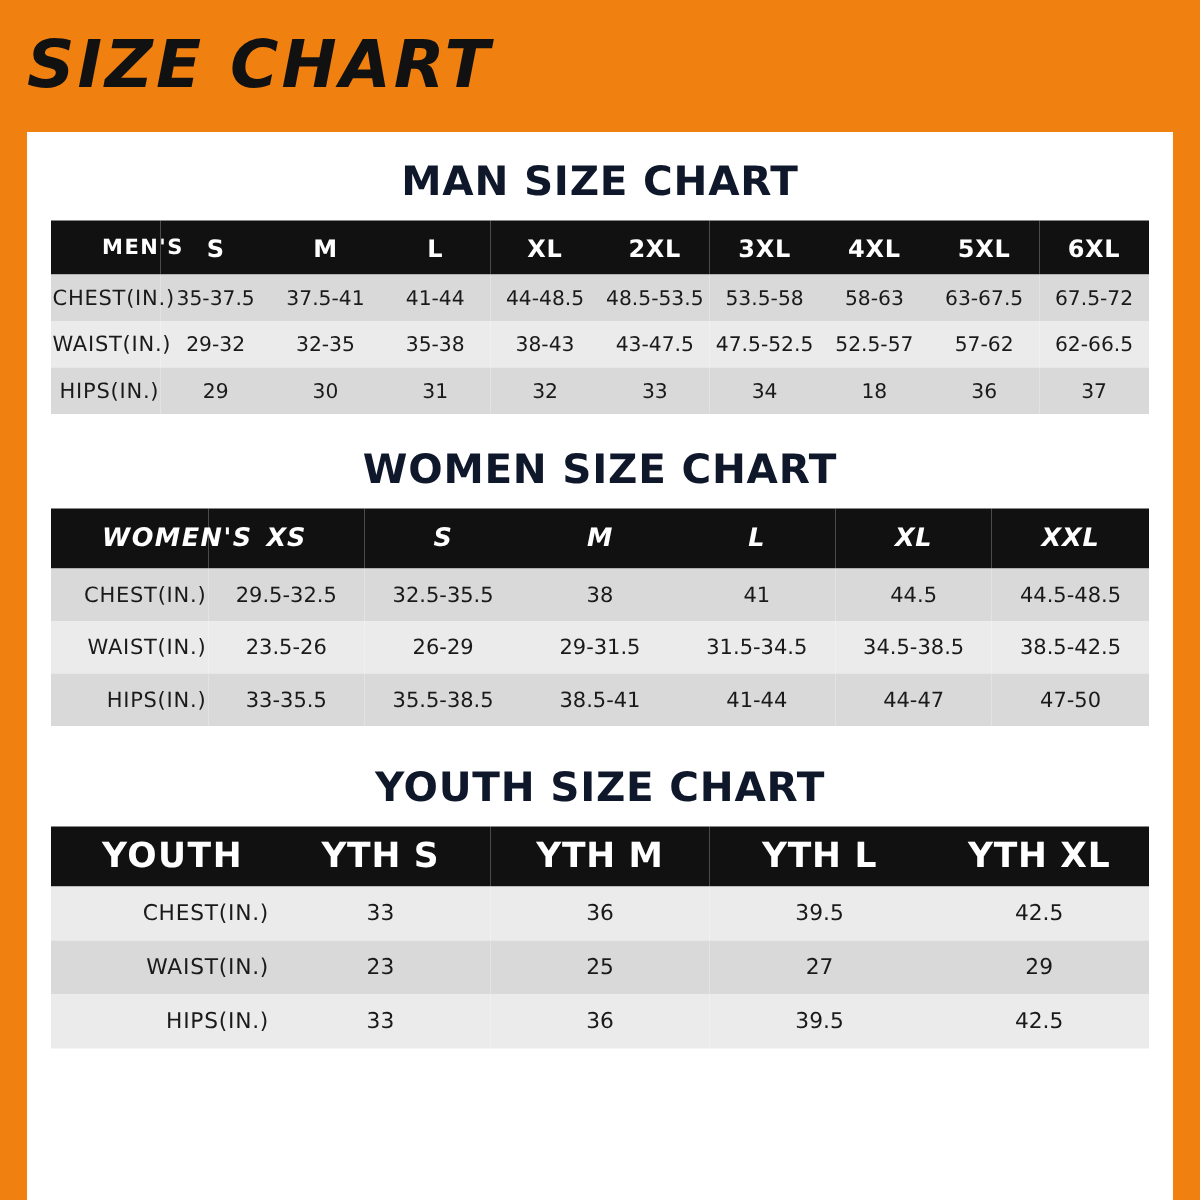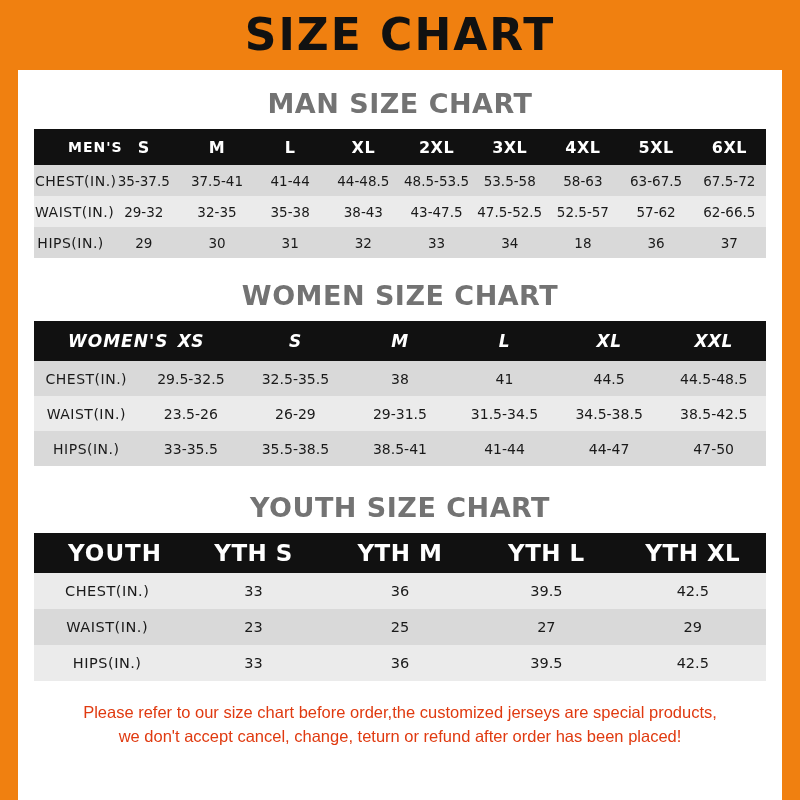--- a/index.html
+++ b/index.html
@@ -19,25 +19,25 @@
     height: 800px;
     box-sizing: border-box;
     border-left: 18px solid #f08010;
     border-right: 18px solid #f08010;
     background: #ffffff;
     display: flex;
     flex-direction: column;
   }
   .banner {
     background: #f08010;
-    height: 70px;
+    height: 88px;
     display: flex;
     align-items: center;
-    justify-content: center;
     flex: 0 0 auto;
+    font-style: italic;
   }
   .banner-title {
     font-family: "DejaVu Sans", sans-serif;
     font-weight: bold;
     font-size: 44px;
     letter-spacing: 2px;
     color: #111111;
     line-height: 1;
   }
   .content {
@@ -45,21 +45,21 @@
     padding: 0 16px;
     box-sizing: border-box;
     display: flex;
     flex-direction: column;
   }
   .section-title {
     text-align: center;
     font-family: "DejaVu Sans", sans-serif;
     font-weight: bold;
     font-size: 27px;
-    color: #737373;
+    color: #0f172a;
     letter-spacing: 0.5px;
   }
   .t1 { margin: 18px 0 10px; }
   .t2 { margin: 22px 0 10px; }
   .t3 { margin: 26px 0 10px; }
 
   table {
     width: 100%;
     border-collapse: collapse;
     table-layout: fixed;
@@ -86,21 +86,21 @@
     font-size: 18px;
     letter-spacing: 1px;
   }
   .row-odd td { background: #d9d9d9; }
   .row-even td { background: #ebebeb; }
   .row-odd td, .row-even td {
     height: 29px;
     font-size: 13.5px;
   }
   td.rowlabel {
-    text-align: center;
+    text-align: right;
     letter-spacing: 0.5px;
   }
   .men td.rowlabel, .women td.rowlabel, .youth td.rowlabel {
     font-size: 14px;
   }
   .youth .hdr-row td { height: 38px; font-size: 23px; }
   .youth .row-odd td, .youth .row-even td { height: 34px; font-size: 14.5px; }
   .women .hdr-row td { height: 38px; font-size: 17px; font-style: italic; }
   .women .row-odd td, .women .row-even td { height: 33px; font-size: 14px; }
 
@@ -249,19 +249,15 @@
       <tr class="row-even">
         <td class="rowlabel">HIPS(IN.)</td>
         <td>33</td>
         <td>36</td>
         <td>39.5</td>
         <td>42.5</td>
       </tr>
     </tbody>
       </table>
 
-    <div class="footer-note">
-      <div>Please refer to our size chart before order,the customized jerseys are special products,</div>
-      <div>we don't accept cancel, change, teturn or refund after order has been placed!</div>
-    </div>
 
   </div>
 </div>
 
 </body></html>

